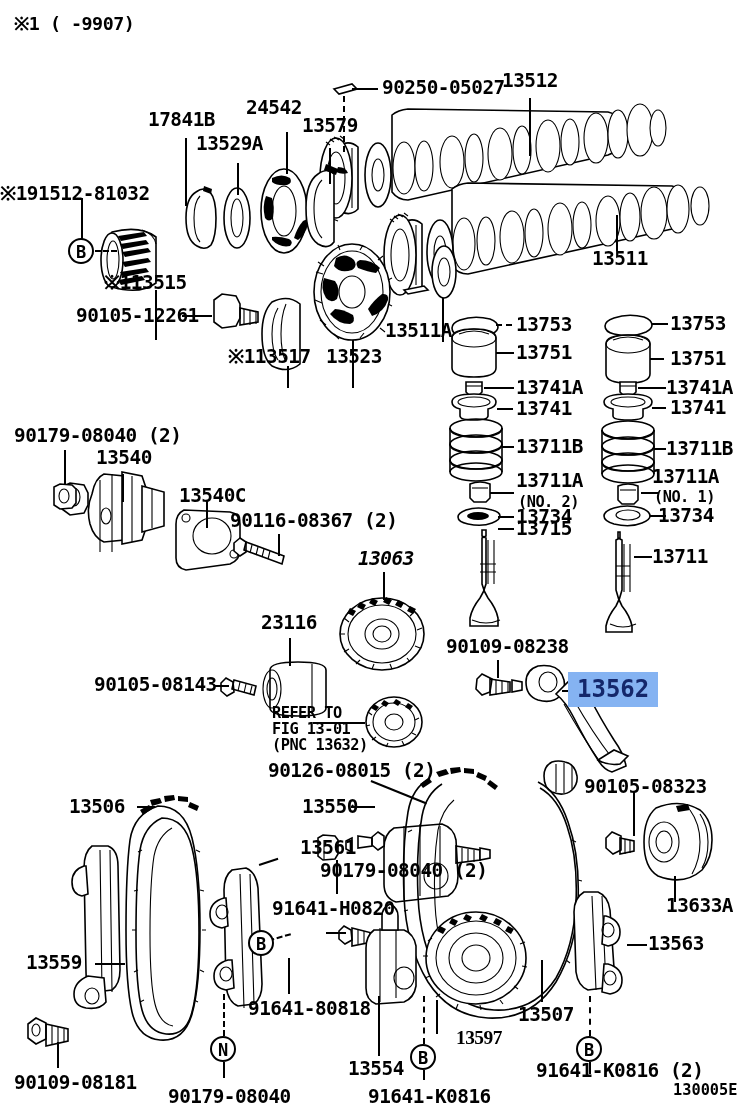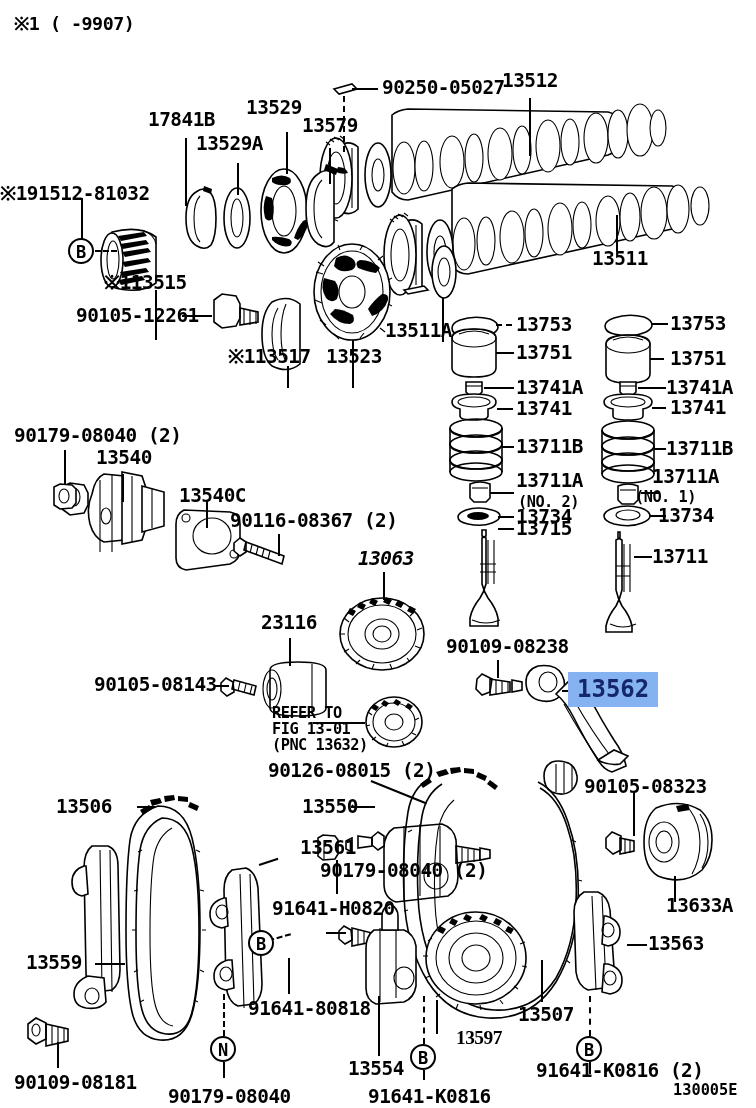--- a/index.html
+++ b/index.html
@@ -585,21 +585,21 @@
   <div class="circ" style="left:68px;top:238px;">B</div>
   <div class="circ" style="left:248px;top:930px;">B</div>
   <div class="circ" style="left:410px;top:1044px;">B</div>
   <div class="circ" style="left:210px;top:1036px;">N</div>
   <div class="circ" style="left:576px;top:1036px;">B</div>
 
   <div class="lbl note" style="left:14px;top:14px;">※1 (    -9907)</div>
 
   <div class="lbl" style="left:148px;top:109px;">17841B</div>
   <div class="lbl" style="left:196px;top:133px;">13529A</div>
-  <div class="lbl" style="left:246px;top:97px;">13529</div>
+  <div class="lbl" style="left:246px;top:97px;">24542</div>
   <div class="lbl" style="left:302px;top:115px;">13579</div>
   <div class="lbl" style="left:382px;top:77px;">90250-05027</div>
   <div class="lbl" style="left:502px;top:70px;">13512</div>
   <div class="lbl" style="left:592px;top:248px;">13511</div>
 
   <div class="lbl" style="left:0px;top:183px;">※191512-81032</div>
   <div class="lbl" style="left:104px;top:272px;">※113515</div>
   <div class="lbl" style="left:76px;top:305px;">90105-12261</div>
   <div class="lbl" style="left:228px;top:346px;">※113517</div>
   <div class="lbl" style="left:326px;top:346px;">13523</div>
@@ -614,42 +614,42 @@
   <div class="lbl sm" style="left:518px;top:492px;">(NO. 2)</div>
   <div class="lbl" style="left:516px;top:506px;">13734</div>
   <div class="lbl" style="left:516px;top:518px;">13715</div>
 
   <div class="lbl" style="left:670px;top:313px;">13753</div>
   <div class="lbl" style="left:670px;top:348px;">13751</div>
   <div class="lbl" style="left:666px;top:377px;">13741A</div>
   <div class="lbl" style="left:670px;top:397px;">13741</div>
   <div class="lbl" style="left:666px;top:438px;">13711B</div>
   <div class="lbl" style="left:652px;top:466px;">13711A</div>
-  <div class="lbl sm" style="left:635px;top:487px;">(NO. 1)</div>
+  <div class="lbl sm" style="left:654px;top:487px;">(NO. 1)</div>
   <div class="lbl" style="left:658px;top:505px;">13734</div>
   <div class="lbl" style="left:652px;top:546px;">13711</div>
 
   <div class="lbl" style="left:14px;top:425px;">90179-08040 (2)</div>
   <div class="lbl" style="left:96px;top:447px;">13540</div>
   <div class="lbl" style="left:179px;top:485px;">13540C</div>
   <div class="lbl" style="left:230px;top:510px;">90116-08367 (2)</div>
   <div class="lbl" style="left:358px;top:548px;font-style:italic;">13063</div>
   <div class="lbl" style="left:261px;top:612px;">23116</div>
   <div class="lbl" style="left:94px;top:674px;">90105-08143</div>
 
   <div class="lbl" style="left:446px;top:636px;">90109-08238</div>
   <div class="hl" style="left:568px;top:672px;">13562</div>
   <div class="lbl" style="left:584px;top:776px;">90105-08323</div>
   <div class="lbl" style="left:268px;top:760px;">90126-08015 (2)</div>
 
   <div class="lbl sm" style="left:272px;top:703px;">REFER TO</div>
   <div class="lbl sm" style="left:272px;top:719px;">FIG 13-01</div>
   <div class="lbl sm" style="left:272px;top:735px;">(PNC 13632)</div>
 
-  <div class="lbl" style="left:56px;top:796px;">13506</div>
+  <div class="lbl" style="left:69px;top:796px;">13506</div>
   <div class="lbl" style="left:302px;top:796px;">13550</div>
   <div class="lbl" style="left:276px;top:837px;margin-left:24px;">13561</div>
   <div class="lbl" style="left:320px;top:860px;">90179-08040 (2)</div>
   <div class="lbl" style="left:272px;top:898px;">91641-H0820</div>
   <div class="lbl" style="left:666px;top:895px;">13633A</div>
 
   <div class="lbl" style="left:26px;top:952px;">13559</div>
   <div class="lbl" style="left:248px;top:998px;">91641-80818</div>
   <div class="lbl" style="left:648px;top:933px;">13563</div>
   <div class="lbl" style="left:518px;top:1004px;">13507</div>

